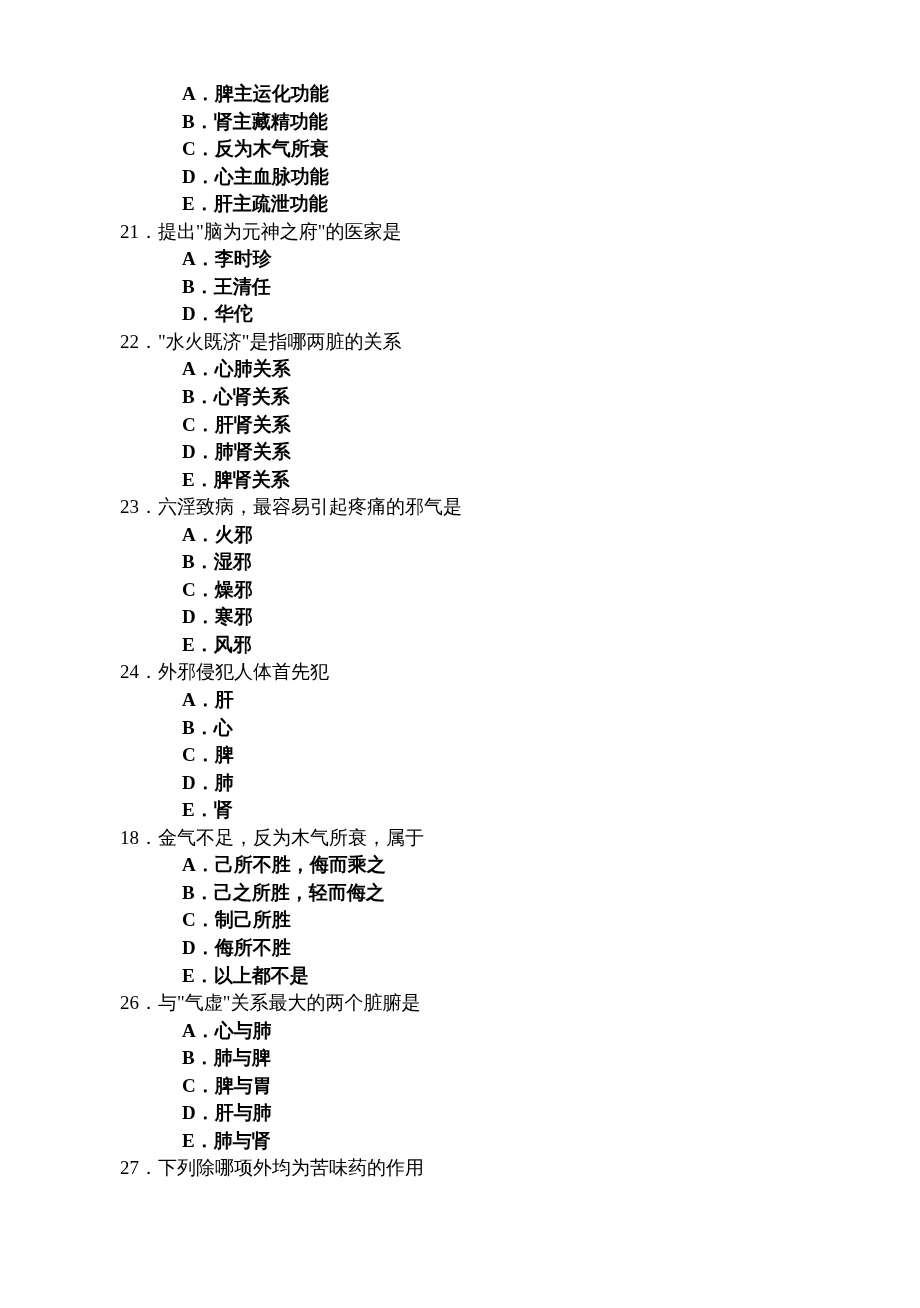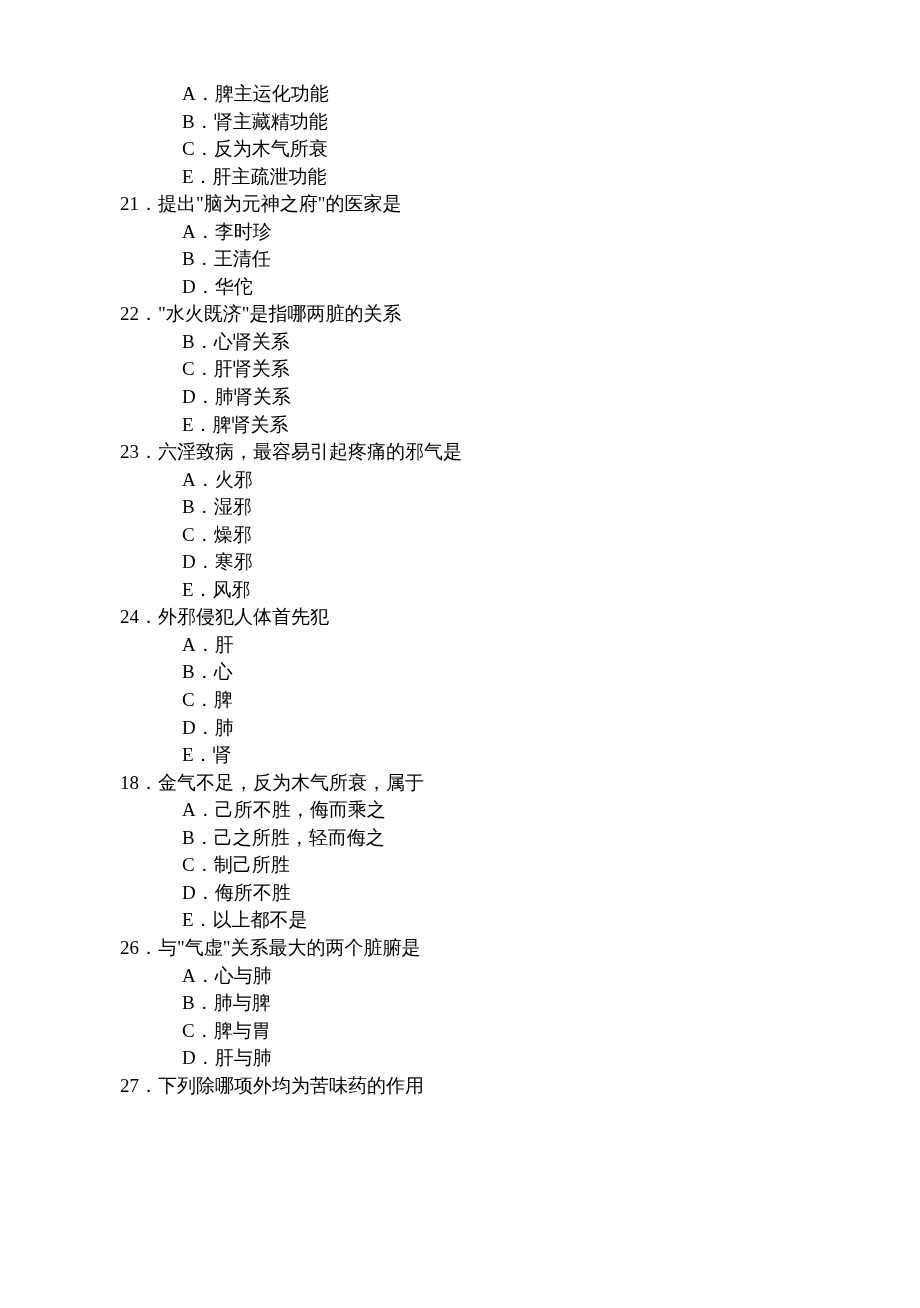--- a/index.html
+++ b/index.html
@@ -16,43 +16,46 @@
       padding: 80px 70px 80px 70px;
       width: 920px;
     }
     .content {
       padding-left: 50px;
     }
     .option-line {
       padding-left: 62px;
       margin-bottom: 0;
       white-space: pre;
+      font-weight: bold;
     }
     .question-line {
       padding-left: 0;
       margin-bottom: 0;
       white-space: pre;
     }
   </style>
 </head>
 <body>
 
 <div class="content">
 
   <div class="option-line"><span>A．</span><span>脾主运化功能</span></div>
   <div class="option-line"><span>B．</span><span>肾主藏精功能</span></div>
   <div class="option-line"><span>C．</span><span>反为木气所衰</span></div>
+  <div class="option-line"><span>D．</span><span>心主血脉功能</span></div>
   <div class="option-line"><span>E．</span><span>肝主疏泄功能</span></div>
 
   <div class="question-line"><span>21．</span><span>提出"脑为元神之府"的医家是</span></div>
   <div class="option-line"><span>A．</span><span>李时珍</span></div>
   <div class="option-line"><span>B．</span><span>王清任</span></div>
   <div class="option-line"><span>D．</span><span>华佗</span></div>
 
   <div class="question-line"><span>22．</span><span>"水火既济"是指哪两脏的关系</span></div>
+  <div class="option-line"><span>A．</span><span>心肺关系</span></div>
   <div class="option-line"><span>B．</span><span>心肾关系</span></div>
   <div class="option-line"><span>C．</span><span>肝肾关系</span></div>
   <div class="option-line"><span>D．</span><span>肺肾关系</span></div>
   <div class="option-line"><span>E．</span><span>脾肾关系</span></div>
 
   <div class="question-line"><span>23．</span><span>六淫致病，最容易引起疼痛的邪气是</span></div>
   <div class="option-line"><span>A．</span><span>火邪</span></div>
   <div class="option-line"><span>B．</span><span>湿邪</span></div>
   <div class="option-line"><span>C．</span><span>燥邪</span></div>
   <div class="option-line"><span>D．</span><span>寒邪</span></div>
@@ -70,16 +73,17 @@
   <div class="option-line"><span>B．</span><span>己之所胜，轻而侮之</span></div>
   <div class="option-line"><span>C．</span><span>制己所胜</span></div>
   <div class="option-line"><span>D．</span><span>侮所不胜</span></div>
   <div class="option-line"><span>E．</span><span>以上都不是</span></div>
 
   <div class="question-line"><span>26．</span><span>与"气虚"关系最大的两个脏腑是</span></div>
   <div class="option-line"><span>A．</span><span>心与肺</span></div>
   <div class="option-line"><span>B．</span><span>肺与脾</span></div>
   <div class="option-line"><span>C．</span><span>脾与胃</span></div>
   <div class="option-line"><span>D．</span><span>肝与肺</span></div>
+  <div class="option-line"><span>E．</span><span>肺与肾</span></div>
 
   <div class="question-line"><span>27．</span><span>下列除哪项外均为苦味药的作用</span></div>
 
 </div>
 
 </body></html>

